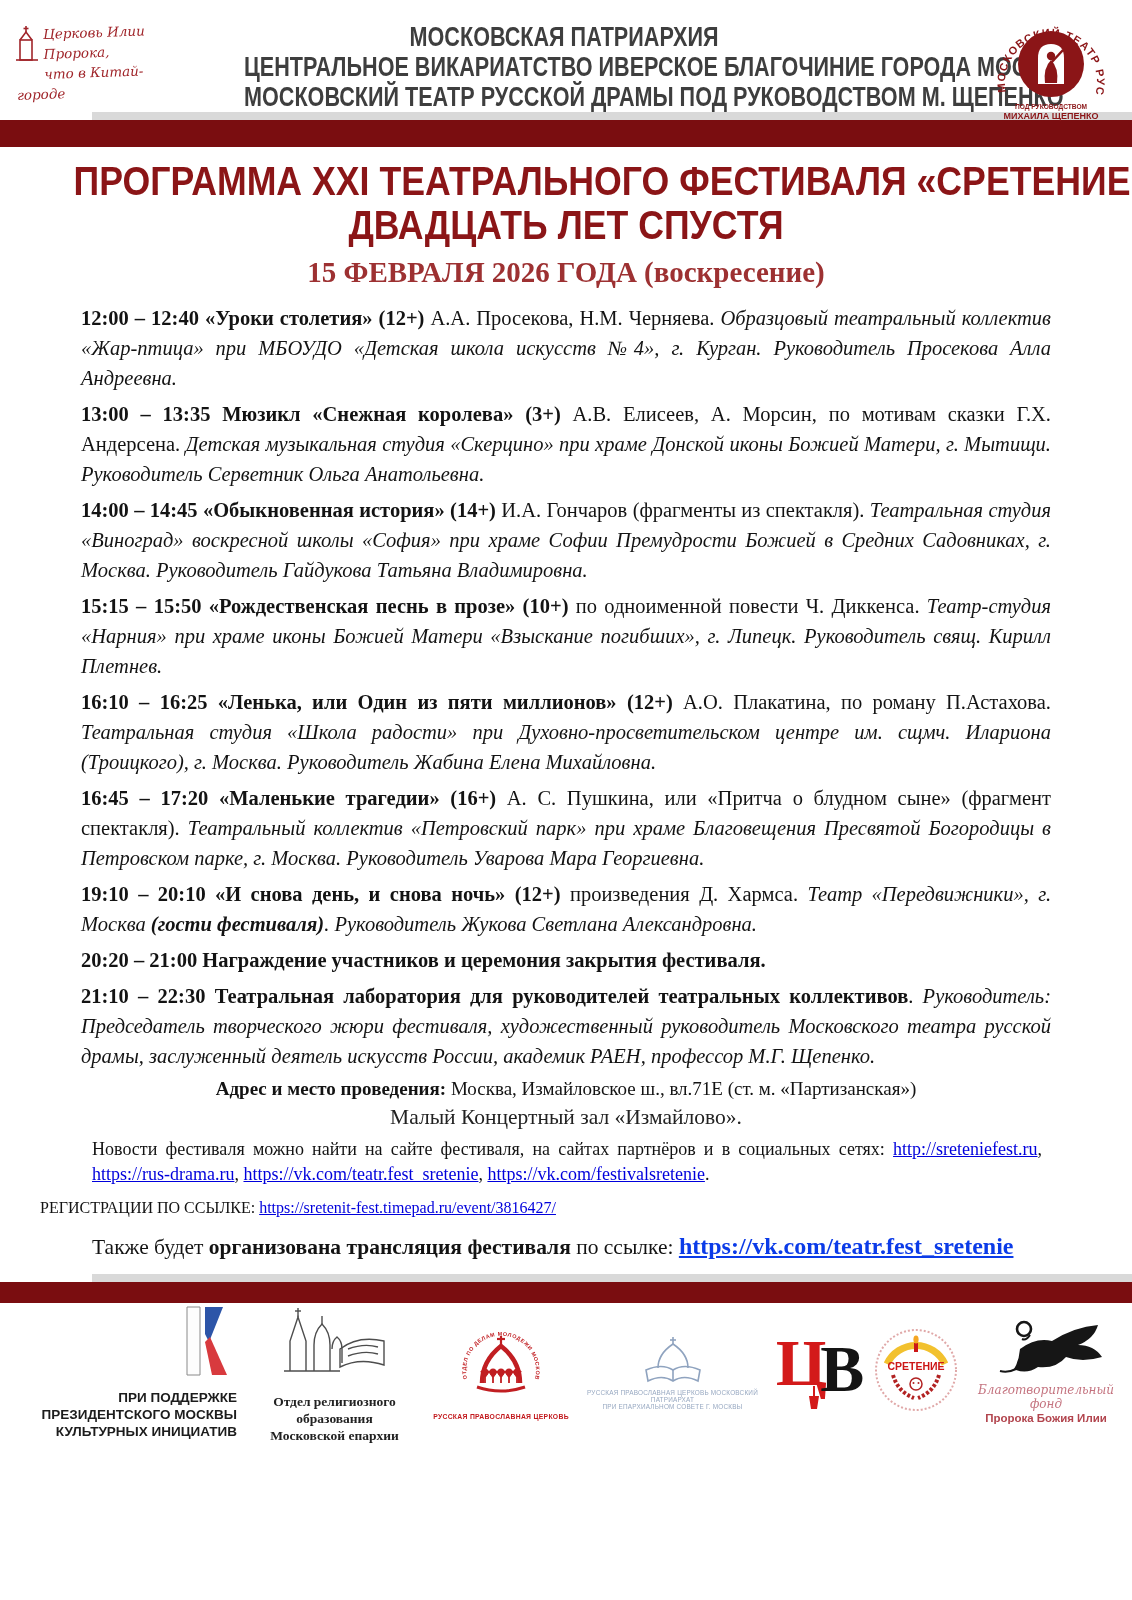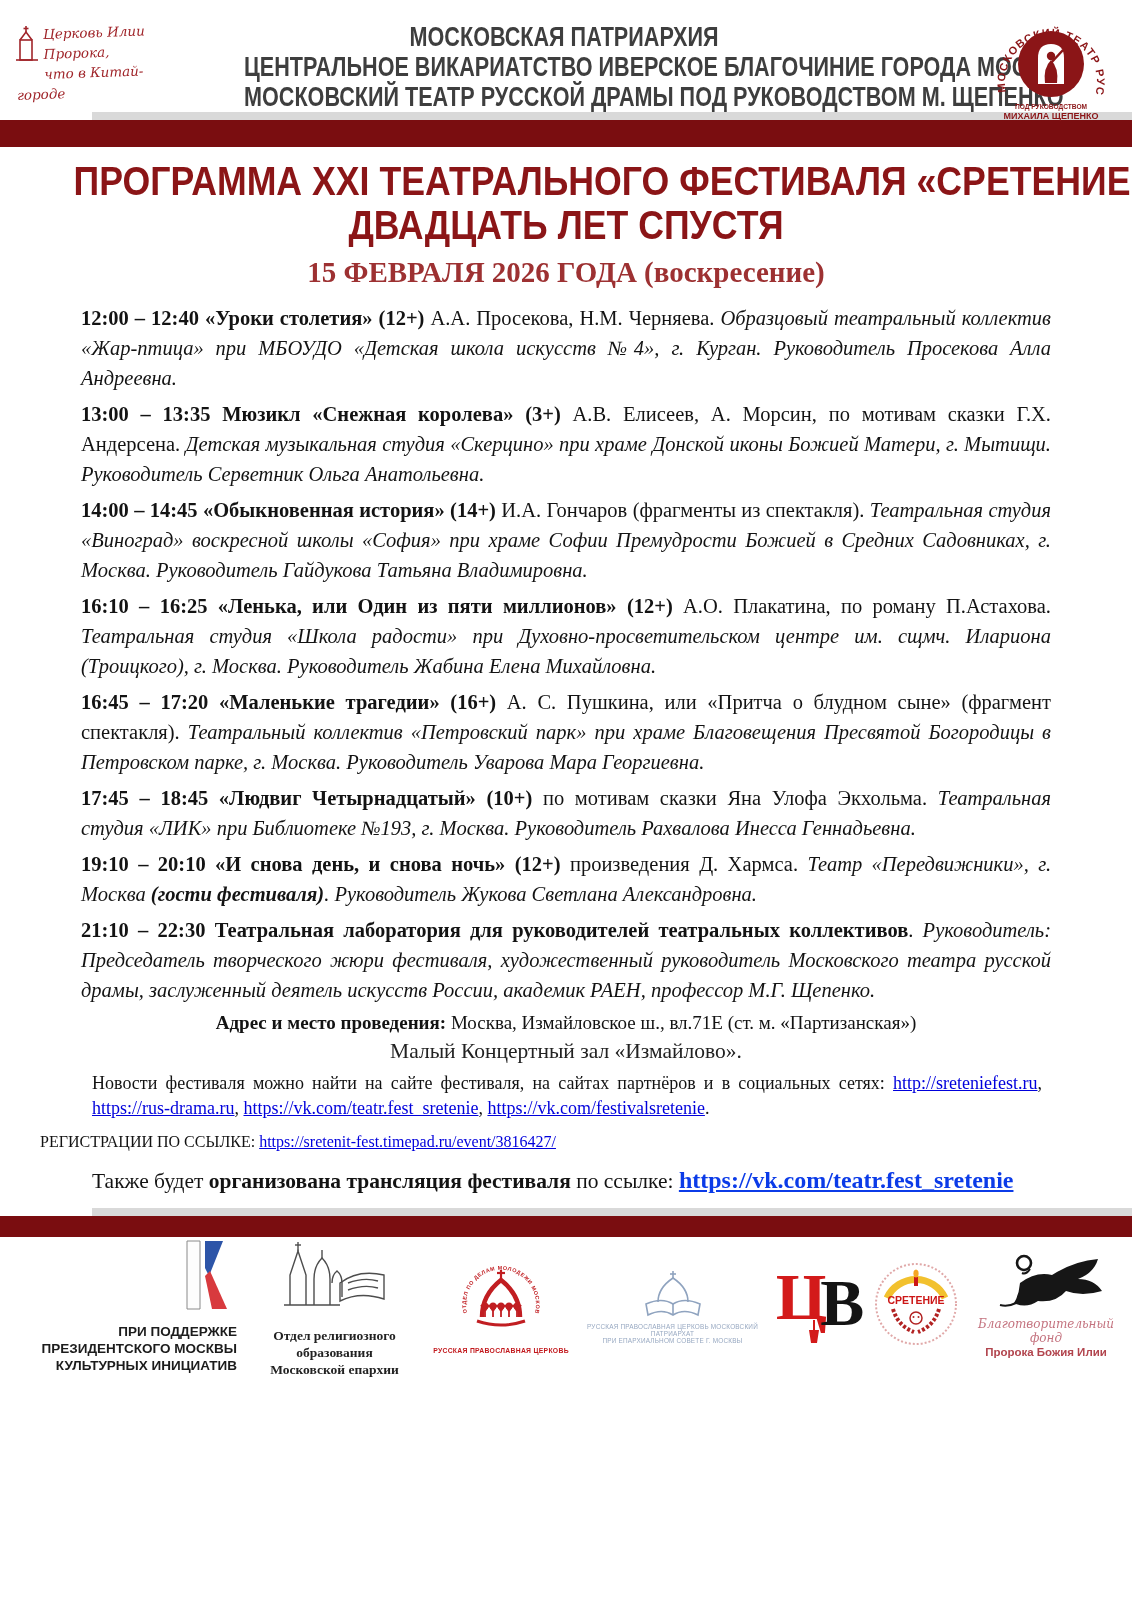--- a/index.html
+++ b/index.html
@@ -122,24 +122,25 @@
 <div class="title">
   <div class="title-line">ПРОГРАММА XXI ТЕАТРАЛЬНОГО ФЕСТИВАЛЯ «СРЕТЕНИЕ»</div>
   <div class="title-line">ДВАДЦАТЬ ЛЕТ СПУСТЯ</div>
 </div>
 <div class="date-line">15 ФЕВРАЛЯ 2026 ГОДА (воскресение)</div>
 
 <div class="schedule" id="schedule">
     <p class="entry"><span class="run-b">12:00 – 12:40 «Уроки столетия» (12+) </span><span class="run-r">А.А. Просекова, Н.М. Черняева. </span><span class="run-i">Образцовый театральный коллектив «Жар-птица» при МБОУДО «Детская школа искусств №4», г. Курган. Руководитель Просекова Алла Андреевна.</span></p>
     <p class="entry"><span class="run-b">13:00 – 13:35 Мюзикл «Снежная королева» (3+) </span><span class="run-r">А.В. Елисеев, А. Морсин, по мотивам сказки Г.Х. Андерсена. </span><span class="run-i">Детская музыкальная студия «Скерцино» при храме Донской иконы Божией Матери, г. Мытищи. Руководитель Серветник Ольга Анатольевна.</span></p>
     <p class="entry"><span class="run-b">14:00 – 14:45 «Обыкновенная история» (14+) </span><span class="run-r">И.А. Гончаров (фрагменты из спектакля). </span><span class="run-i">Театральная студия «Виноград» воскресной школы «София» при храме Софии Премудрости Божией в Средних Садовниках, г. Москва. Руководитель Гайдукова Татьяна Владимировна.</span></p>
+    <p class="entry"><span class="run-b">15:15 – 15:50 «Рождественская песнь в прозе» (10+) </span><span class="run-r">по одноименной повести Ч. Диккенса. </span><span class="run-i">Театр-студия «Нарния» при храме иконы Божией Матери «Взыскание погибших», г. Липецк. Руководитель свящ. Кирилл Плетнев.</span></p>
     <p class="entry"><span class="run-b">16:10 – 16:25 «Ленька, или Один из пяти миллионов» (12+) </span><span class="run-r">А.О. Плакатина, по роману П.Астахова. </span><span class="run-i">Театральная студия «Школа радости» при Духовно-просветительском центре им. сщмч. Илариона (Троицкого), г. Москва. Руководитель Жабина Елена Михайловна.</span></p>
     <p class="entry"><span class="run-b">16:45 – 17:20 «Маленькие трагедии» (16+) </span><span class="run-r">А. С. Пушкина, или «Притча о блудном сыне» (фрагмент спектакля). </span><span class="run-i">Театральный коллектив «Петровский парк» при храме Благовещения Пресвятой Богородицы в Петровском парке, г. Москва. Руководитель Уварова Мара Георгиевна.</span></p>
-    <p class="entry"><span class="run-b">17:45 – 18:45 «Людвиг Четырнадцатый» (10+) </span><span class="run-r">по мотивам сказки Яна Улофа Экхольма. </span><span class="run-i">Театральная студия «ЛИК» при Библиотеке №193, г. Москва. Руководитель Рахвалова Инесса Геннадьевна.</span></p>
     <p class="entry"><span class="run-b">19:10 – 20:10 «И снова день, и снова ночь» (12+) </span><span class="run-r">произведения Д. Хармса. </span><span class="run-i">Театр «Передвижники», г. Москва </span><span class="run-bi">(гости фестиваля)</span><span class="run-i">. Руководитель Жукова Светлана Александровна.</span></p>
+    <p class="entry"><span class="run-b">20:20 – 21:00 Награждение участников и церемония закрытия фестиваля.</span></p>
     <p class="entry"><span class="run-b">21:10 – 22:30 Театральная лаборатория для руководителей театральных коллективов</span><span class="run-r">. </span><span class="run-i">Руководитель: Председатель творческого жюри фестиваля, художественный руководитель Московского театра русской драмы, заслуженный деятель искусств России, академик РАЕН, профессор М.Г. Щепенко.</span></p>
   </div>
 
 <div class="venue1"><span class="run-b">Адрес и место проведения: </span><span class="run-r">Москва, Измайловское ш., вл.71Е (ст. м. «Партизанская»)</span></div>
 <div class="venue2">Малый Концертный зал «Измайлово».</div>
 <div class="news"><span class="run-r">Новости фестиваля можно найти на сайте фестиваля, на сайтах партнёров и в социальных сетях: </span><span class="run-link">http://sreteniefest.ru</span><span class="run-r">, </span><span class="run-link">https://rus-drama.ru</span><span class="run-r">, </span><span class="run-link">https://vk.com/teatr.fest_sretenie</span><span class="run-r">, </span><span class="run-link">https://vk.com/festivalsretenie</span><span class="run-r">.</span></div>
 <div class="registration"><span class="run-r">РЕГИСТРАЦИИ ПО ССЫЛКЕ: </span><span class="run-link">https://sretenit-fest.timepad.ru/event/3816427/</span></div>
 <div class="broadcast"><span class="run-r">Также будет </span><span class="run-b">организована трансляция фестиваля</span><span class="run-r"> по ссылке: </span><span class="run-biglink">https://vk.com/teatr.fest_sretenie</span></div>
 
 <div class="strip strip2"></div>

